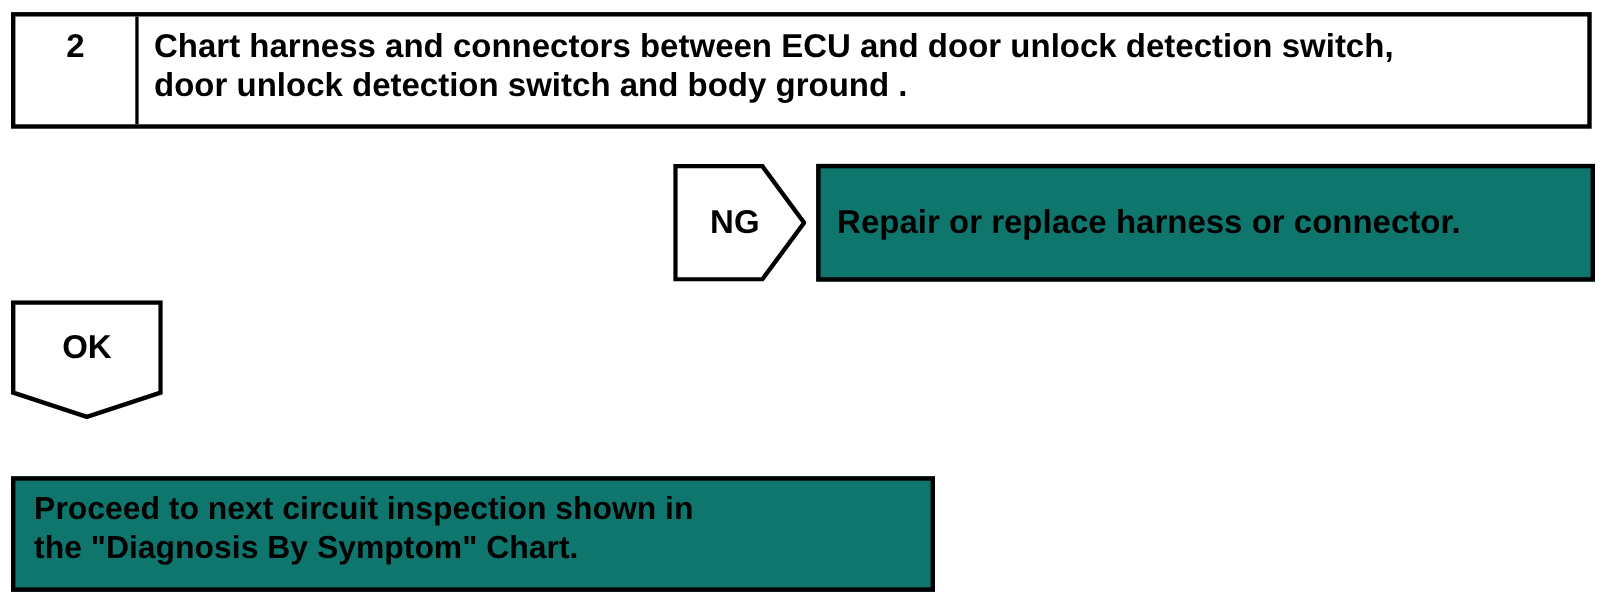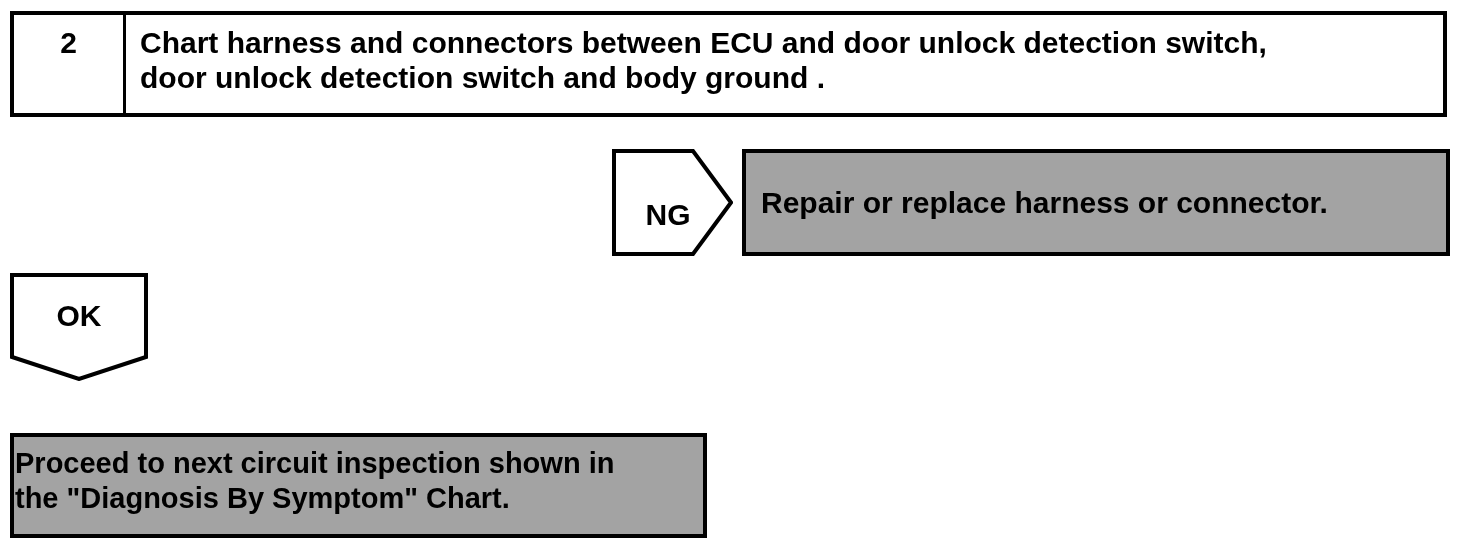--- a/index.html
+++ b/index.html
@@ -48,42 +48,42 @@
   .connector svg { position: absolute; left: 0; top: 0; display: block; }
   .connector-label {
     position: absolute;
     display: flex;
     align-items: center;
     justify-content: center;
     font-size: 30px;
     font-weight: bold;
   }
   .ng-connector { left: 612px; top: 149px; width: 121px; height: 107px; }
-  .ng-connector .connector-label { left: 0; top: 12px; width: 112px; height: 107px; text-align: center; }
+  .ng-connector .connector-label { left: 0; top: 0; width: 112px; height: 107px; text-align: center; }
   .ok-connector { left: 10px; top: 273px; width: 138px; height: 108px; }
   .ok-connector .connector-label { left: 0; top: 0; width: 138px; height: 85px; }
 
   
   .action-box {
     border: 4px solid #000;
-    background: #a3a3a3;
+    background: #0f766e;
   }
   .ng-action-box {
     left: 742px; top: 149px;
     width: 708px; height: 107px;
     display: flex;
     align-items: center;
     padding-left: 15px;
     font-size: 30px;
     font-weight: bold;
   }
   .ok-action-box {
     left: 10px; top: 433px;
-    width: 697px; height: 105px;
-    padding: 9px 20px 0 1px;
+    width: 840px; height: 105px;
+    padding: 9px 20px 0 17px;
     font-size: 29px;
     font-weight: bold;
     line-height: 35px;
   }
   .ok-action-box .measure { display: inline-block; width: 632px; }
 </style>
 </head>
 <body>
 
 <div class="abs step-box">

